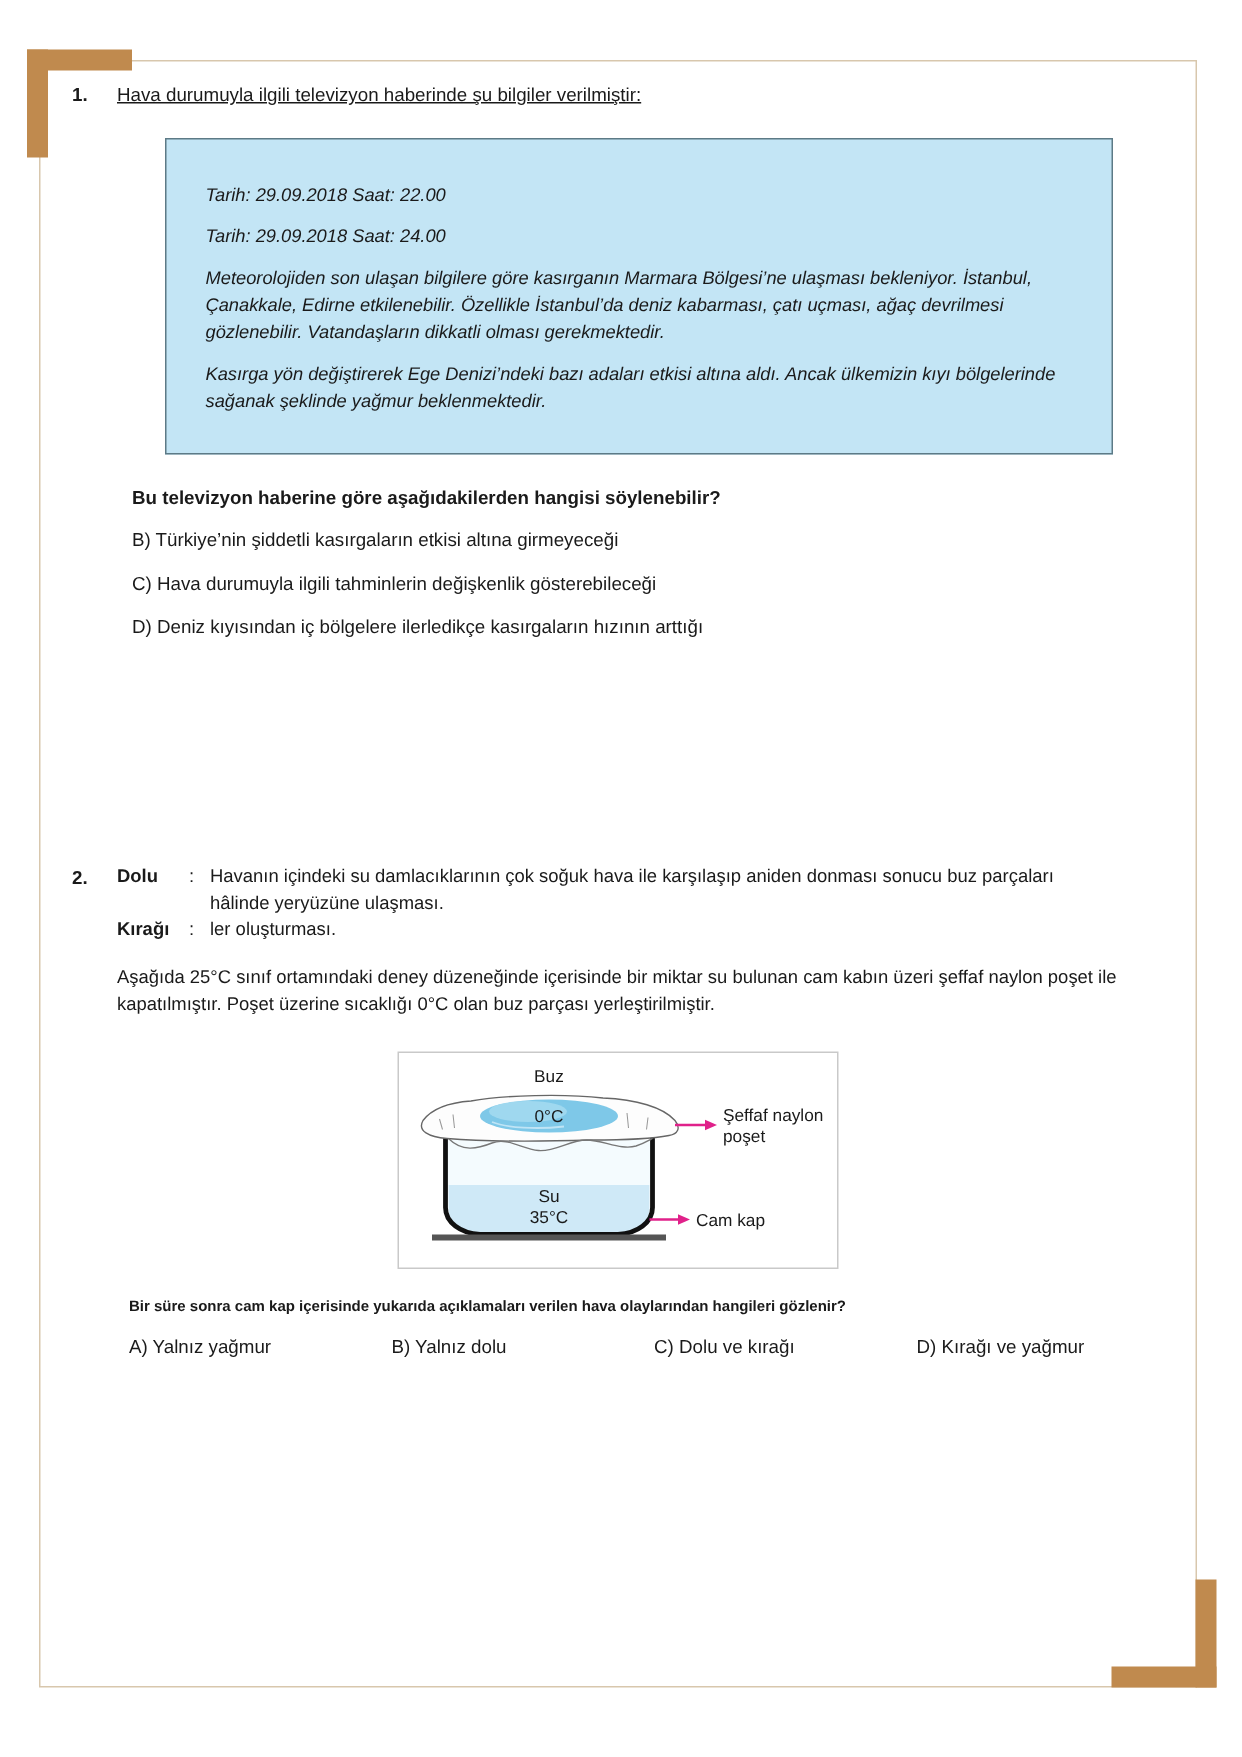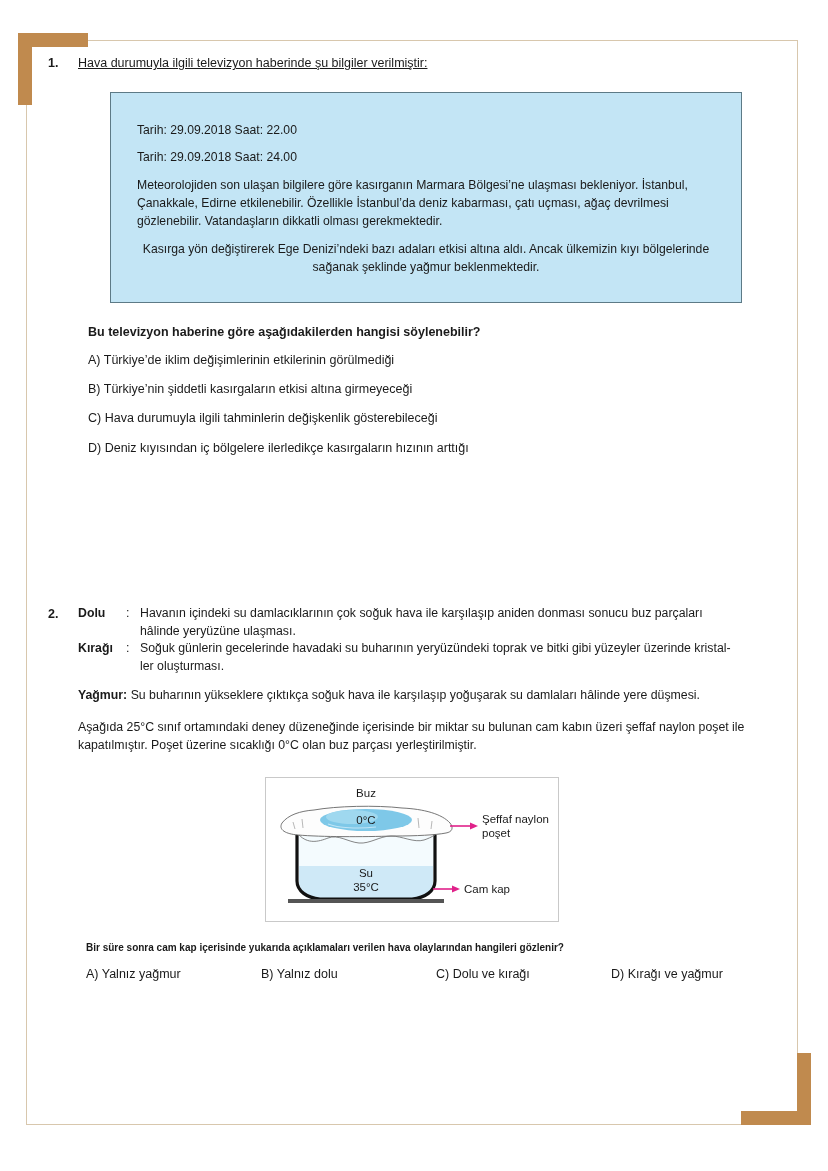--- a/index.html
+++ b/index.html
@@ -79,27 +79,28 @@
   }
 
   
   #news-box {
     margin: 20px 0 0 62px;
     width: 632px;
     box-sizing: border-box;
     background: #c3e5f5;
     border: 1.5px solid #5d7a86;
     padding: 28px 26px 26px 26px;
+    font-style: italic;
   }
   .news-line {
     font-size: 12.2px;
     line-height: 1.5;
     margin-bottom: 9px;
   }
-  .news-line:last-child { margin-bottom: 0; text-align: center; }
+  .news-line:last-child { margin-bottom: 0; }
 
   
   .prompt {
     font-weight: bold;
     font-size: 12.5px;
     margin: 22px 0 0 40px;
   }
   .opt-list {
     margin: 12px 0 0 40px;
   }
@@ -182,48 +183,42 @@
   <div id="news-box">
     <div class="news-line">Tarih: 29.09.2018 Saat: 22.00</div>
     <div class="news-line">Tarih: 29.09.2018  Saat: 24.00</div>
     <div class="news-line">Meteorolojiden son ulaşan bilgilere göre kasırganın Marmara Bölgesi’ne ulaşması bekleniyor. İstanbul, Çanakkale, Edirne etkilenebilir. Özellikle İstanbul’da deniz kabarması, çatı uçması, ağaç devrilmesi gözlenebilir. Vatandaşların dikkatli olması gerekmektedir.</div>
     <div class="news-line">Kasırga yön değiştirerek Ege Denizi’ndeki bazı adaları etkisi altına aldı. Ancak ülkemizin kıyı bölgelerinde sağanak şeklinde yağmur beklenmektedir.</div>
   </div>
 
   <div class="prompt">Bu televizyon haberine göre aşağıdakilerden hangisi söylenebilir?</div>
 
   <div class="opt-list">
-    <div class="opt">A) Türkiye’de iklim değişimlerinin etkilerinin görülmediği</div>
     <div class="opt">B) Türkiye’nin şiddetli kasırgaların etkisi altına girmeyeceği</div>
     <div class="opt">C) Hava durumuyla ilgili tahminlerin değişkenlik gösterebileceği</div>
     <div class="opt">D) Deniz kıyısından iç bölgelere ilerledikçe kasırgaların hızının arttığı</div>
   </div>
 
   <div id="q2-wrap">
 
     <div class="def-grid">
       <div class="q-num">2.</div>
       <div class="def-term">Dolu</div>
       <div class="def-colon">:</div>
       <div class="def-body">Havanın içindeki su damlacıklarının çok soğuk hava ile karşılaşıp aniden donması sonucu buz parçaları</div>
 
       <div class="def-cont">hâlinde yeryüzüne ulaşması.</div>
 
       <div></div>
       <div class="def-term">Kırağı</div>
       <div class="def-colon">:</div>
-      <div class="def-body">Soğuk günlerin gecelerinde havadaki su buharının yeryüzündeki toprak ve bitki gibi yüzeyler üzerinde kristal-</div>
 
       <div class="def-cont">ler oluşturması.</div>
     </div>
 
-    <div class="yagmur-row">
-      <span class="yagmur-term">Yağmur:</span>
-      <span>Su buharının yükseklere çıktıkça soğuk hava ile karşılaşıp yoğuşarak su damlaları hâlinde yere düşmesi.</span>
-    </div>
 
     <div class="setup-para">Aşağıda 25°C sınıf ortamındaki deney düzeneğinde içerisinde bir miktar su bulunan cam kabın üzeri şeffaf naylon poşet ile kapatılmıştır. Poşet üzerine sıcaklığı 0°C olan buz parçası yerleştirilmiştir.</div>
 
     <div id="diagram-box">
       <svg width="292" height="133" viewBox="0 0 292 133" xmlns="http://www.w3.org/2000/svg">
 
         <path d="M 33 88 L 33 104 C 33 112 40 118 52 120 L 148 120 C 160 118 167 112 167 104 L 167 88 Z" fill="#cfe9f7"></path>
 
         <path d="M 31 58 L 31 88 L 169 88 L 169 58 Z" fill="#f4fbfe"></path>
 

